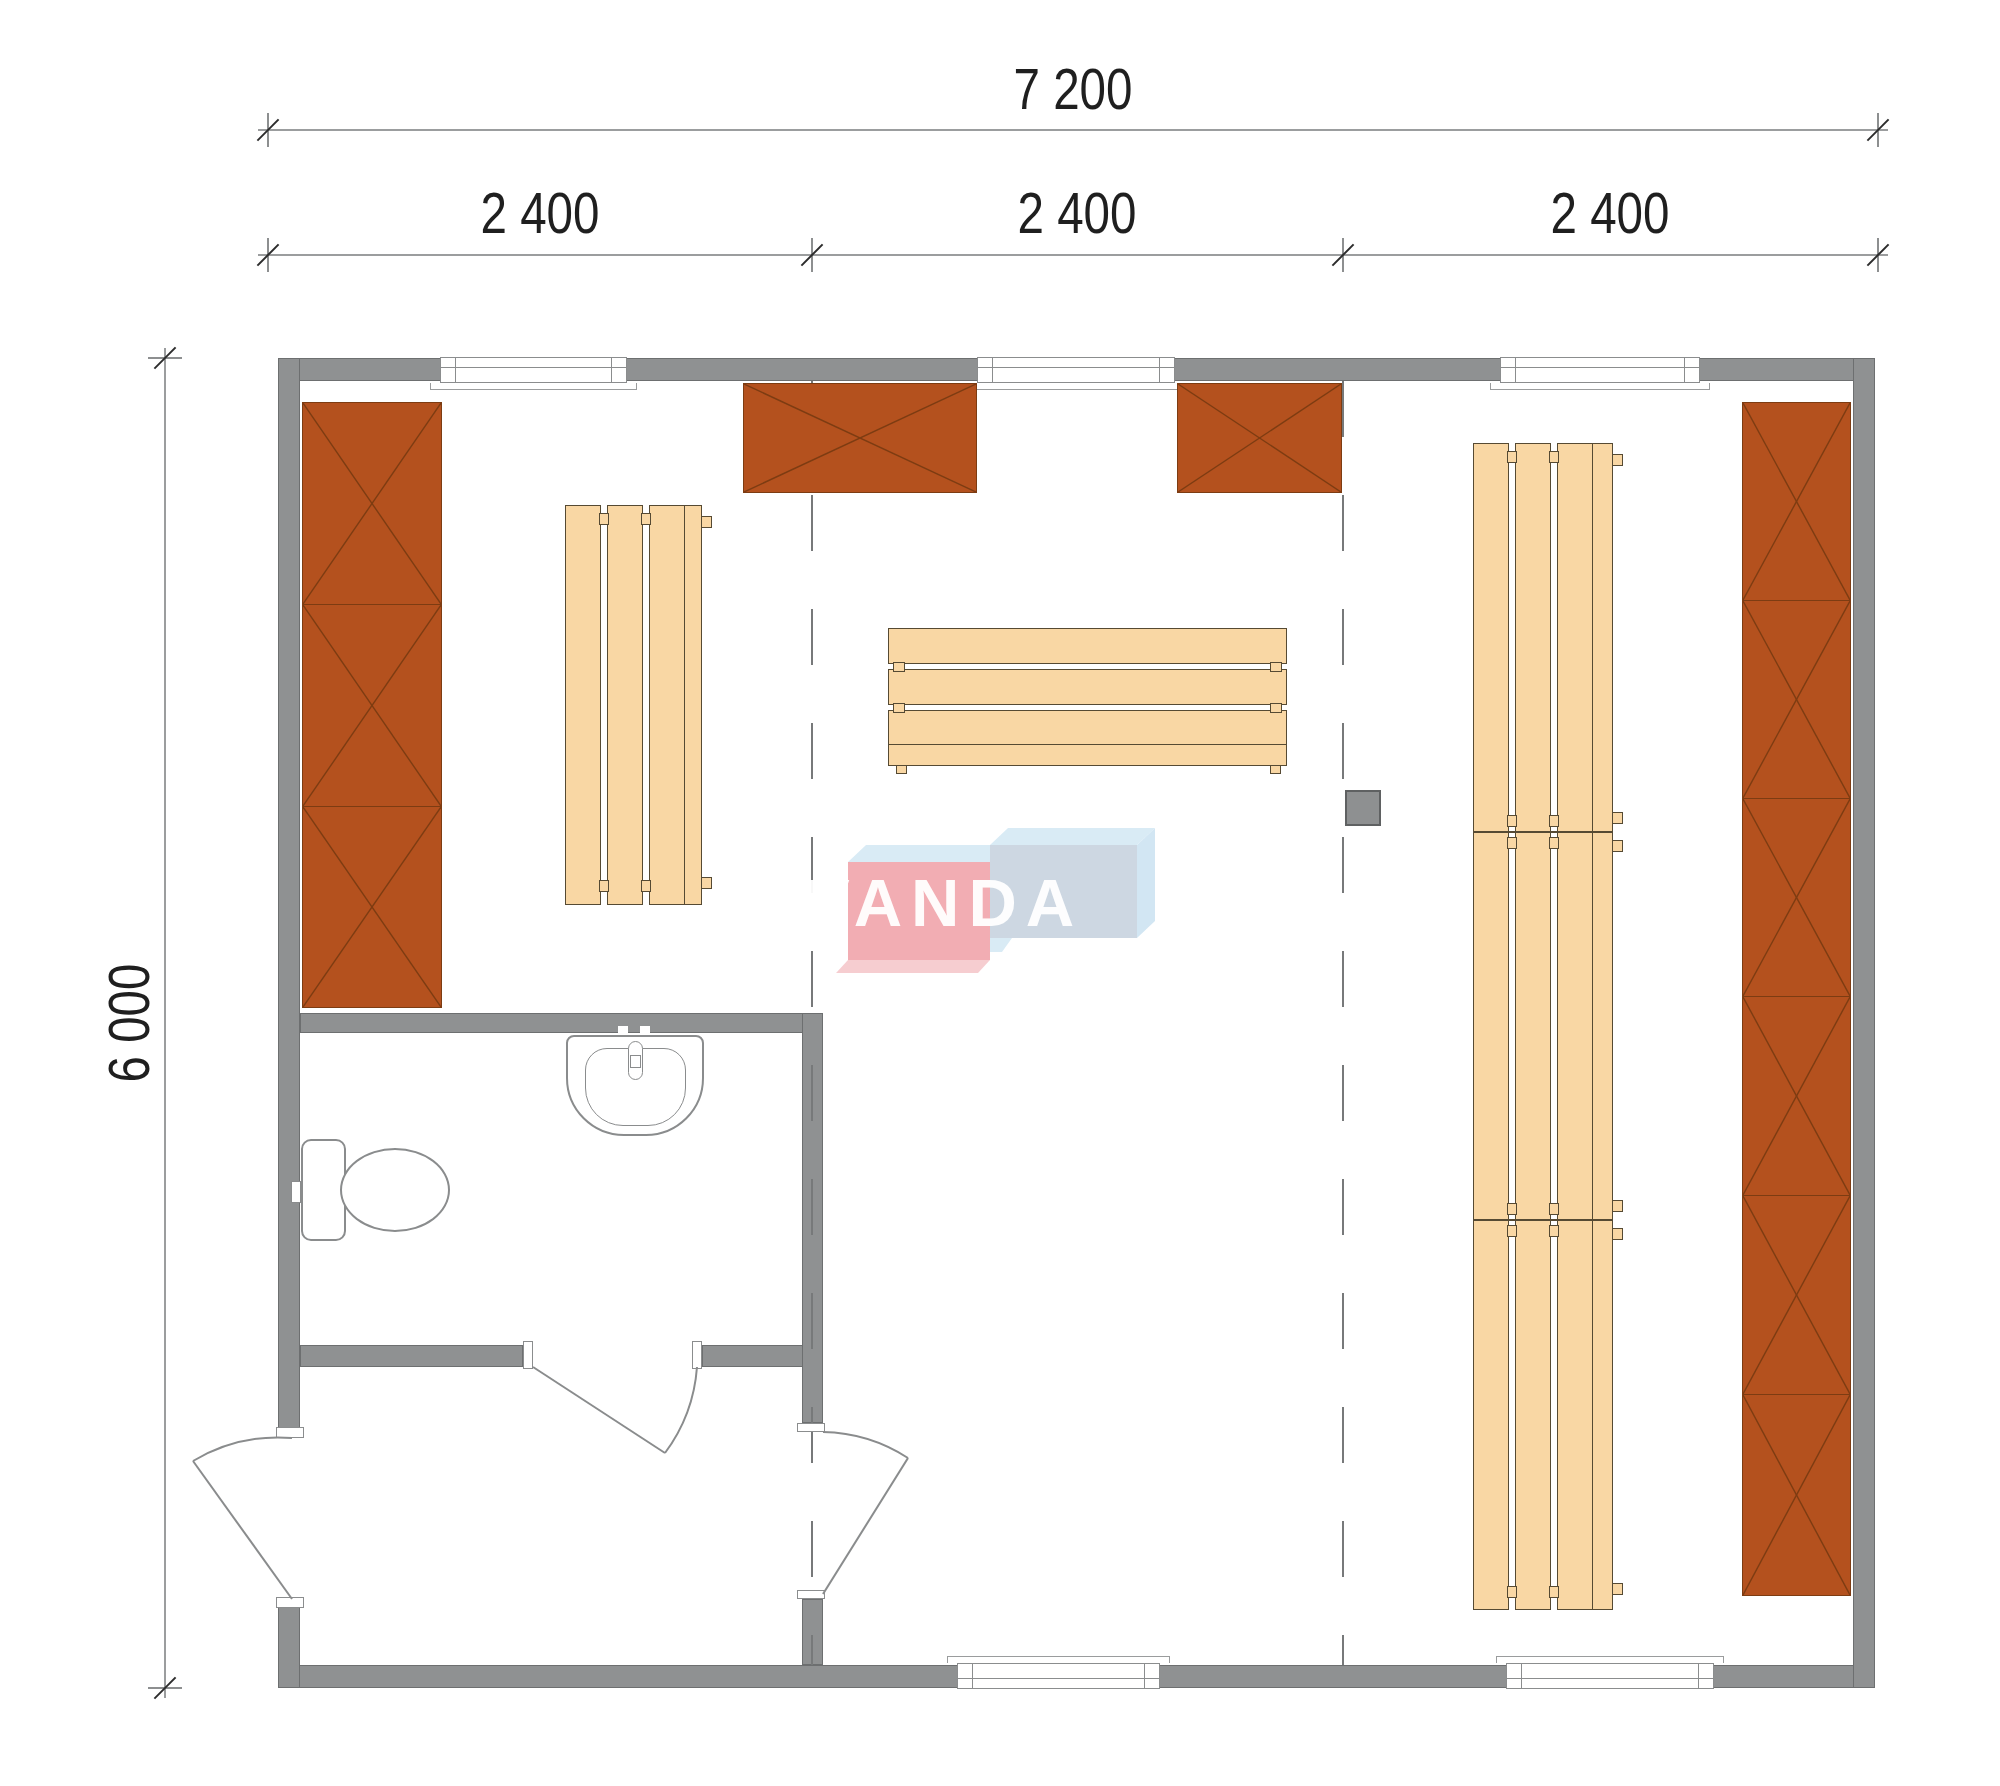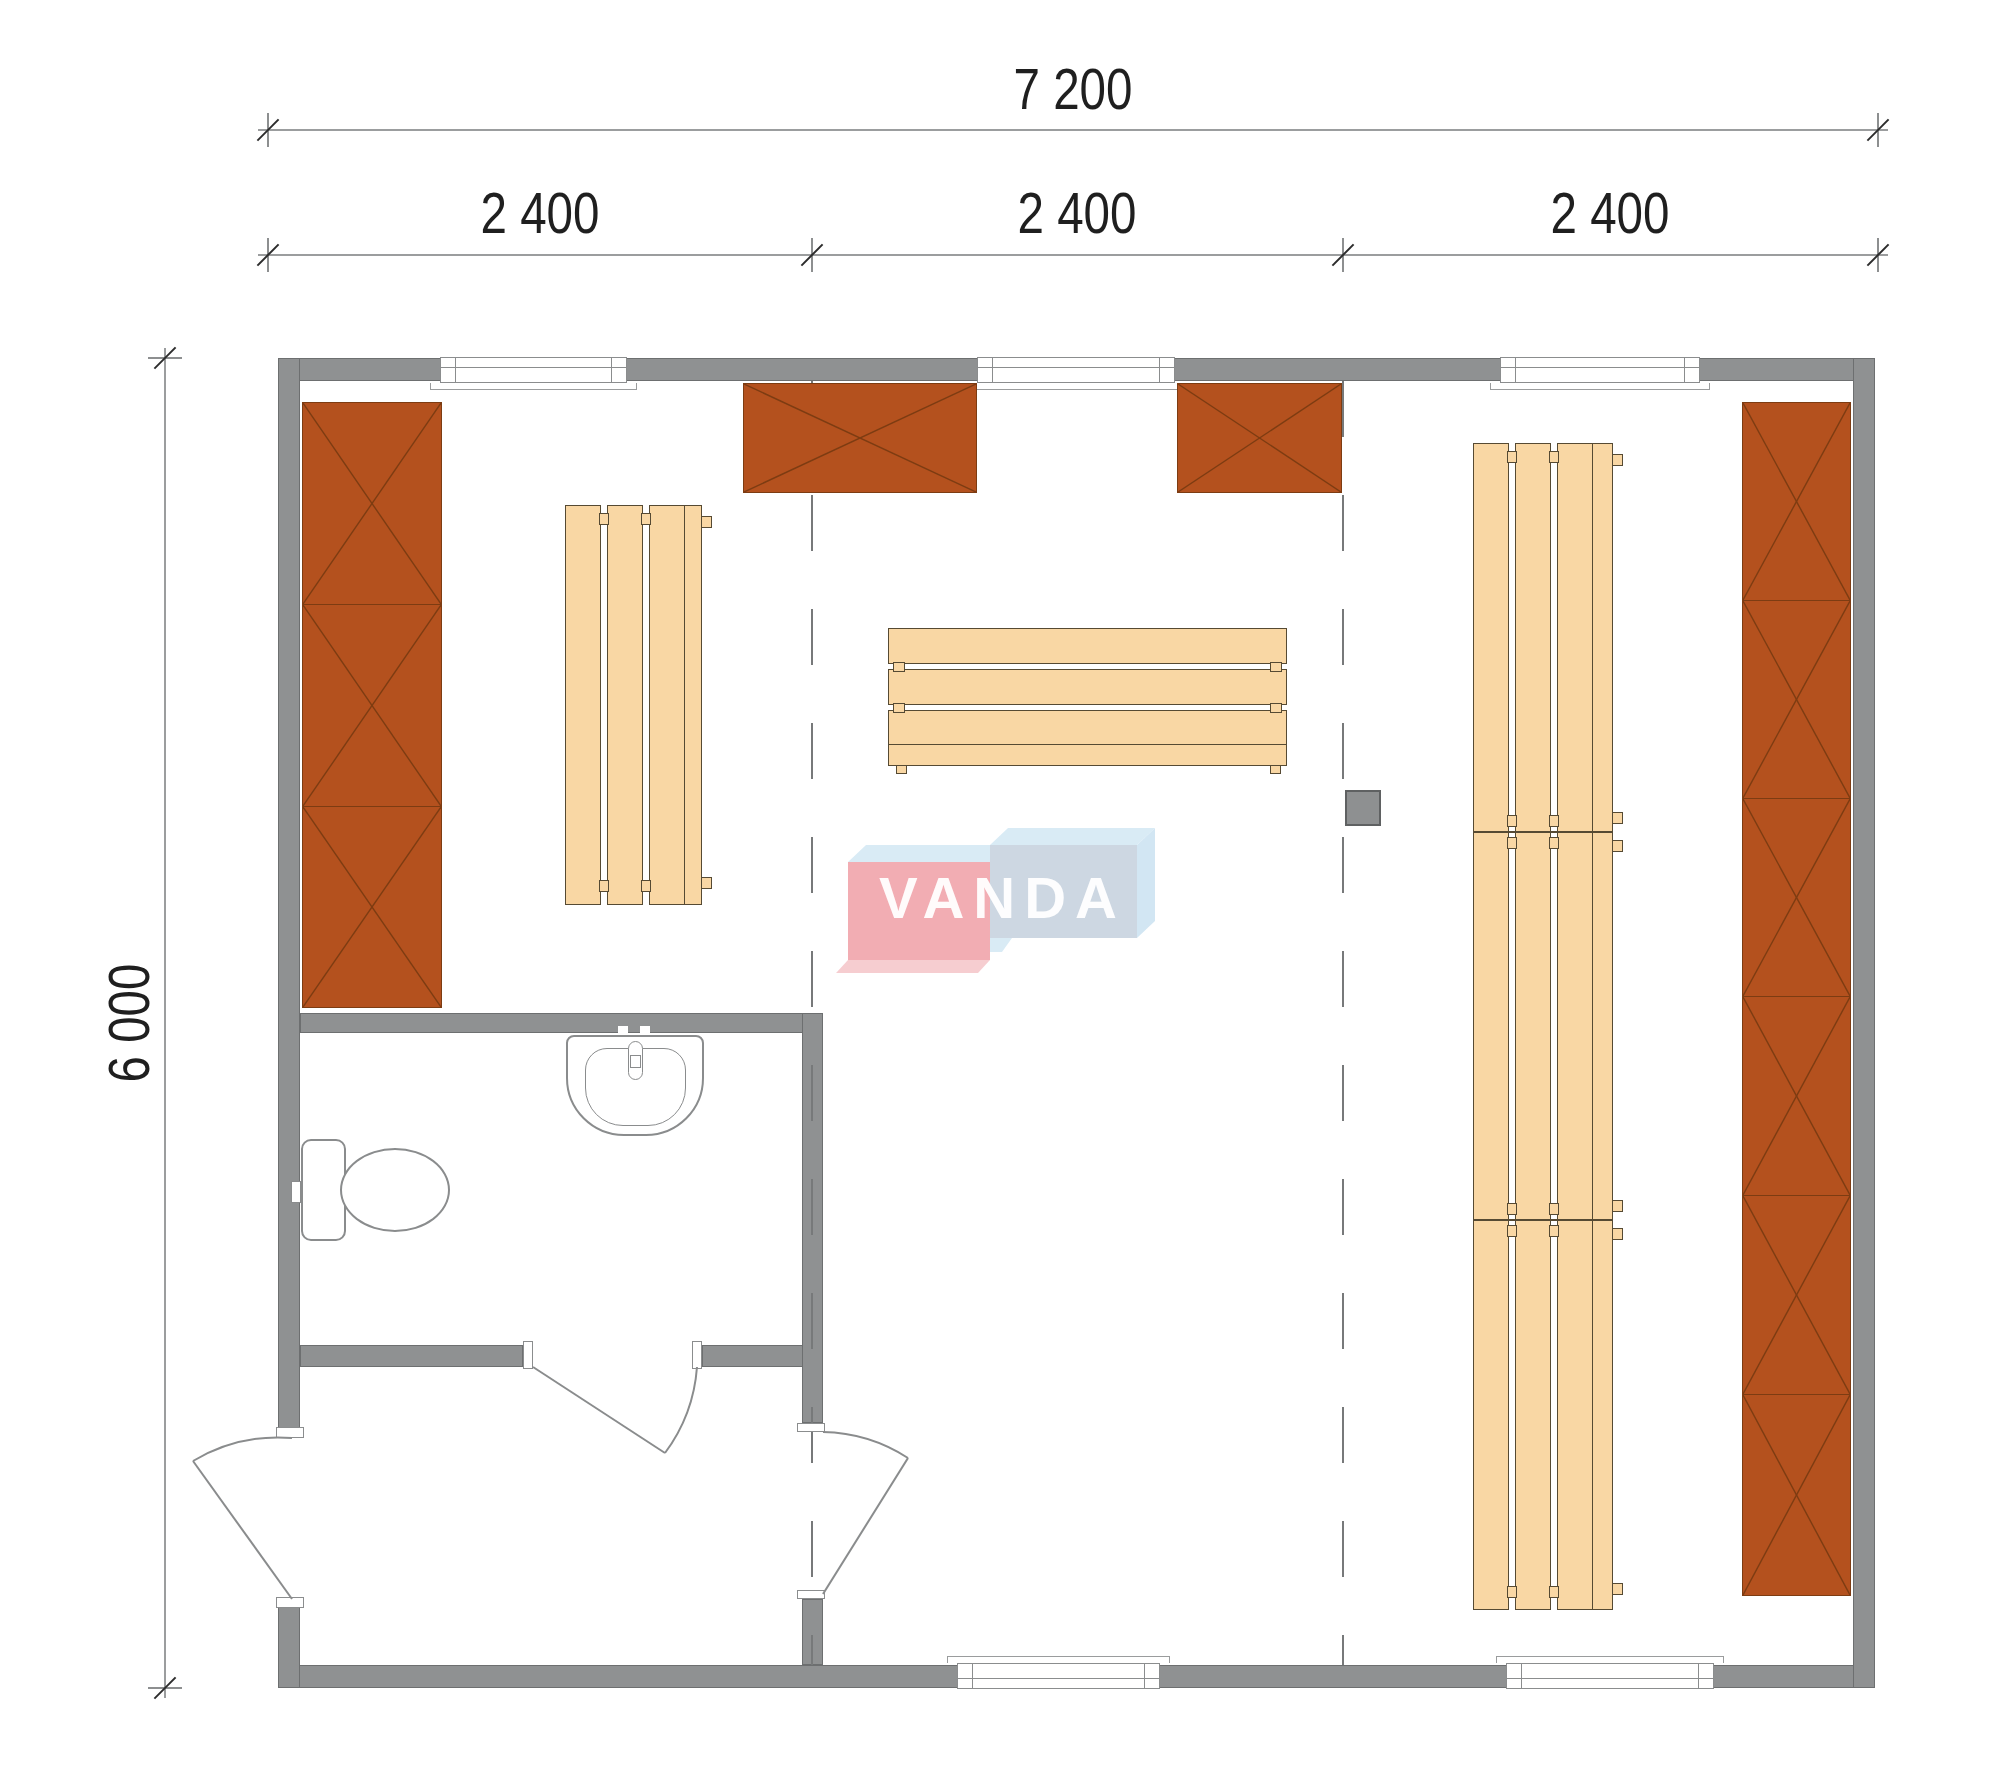--- a/index.html
+++ b/index.html
@@ -34,21 +34,21 @@
   .dimlabel.vert{transform:translate(-50%,-50%) rotate(-90deg) scaleX(0.82);}
   .tick{position:absolute;width:0;height:0;z-index:1;}
   .tick::before{content:"";position:absolute;left:-1px;top:-17px;width:2px;height:34px;background:#8d8f90;}
   .tick::after{content:"";position:absolute;left:-1px;top:-15px;width:2px;height:30px;background:#2c2c2c;transform:rotate(45deg);}
   .tick.rot::before{left:-17px;top:-1px;width:34px;height:2px;}
   
   .doorsvg{position:absolute;left:0;top:0;z-index:5;pointer-events:none;}
   .doorsvg path{stroke:#8a8c8d;stroke-width:2;fill:none;}
   
   .wm{z-index:6;opacity:.92;}
-  .wm-text{position:absolute;left:879px;top:864px;font-size:58px;font-weight:bold;
+  .wm-text{position:absolute;left:805px;top:864px;font-size:67px;font-weight:bold;
            letter-spacing:9px;color:rgba(255,255,255,.95);z-index:7;}
   .stove{background:#8e9091;border:2px solid #5f6162;box-sizing:border-box;z-index:4;}
 </style>
 </head>
 <body>
 
 <div class="scene">
 
   <div class="abs dimline" style="left:258px;top:129px;width:1630px;height:2px;"></div>
   <div class="abs tick" style="left:268px;top:130px;"></div>

